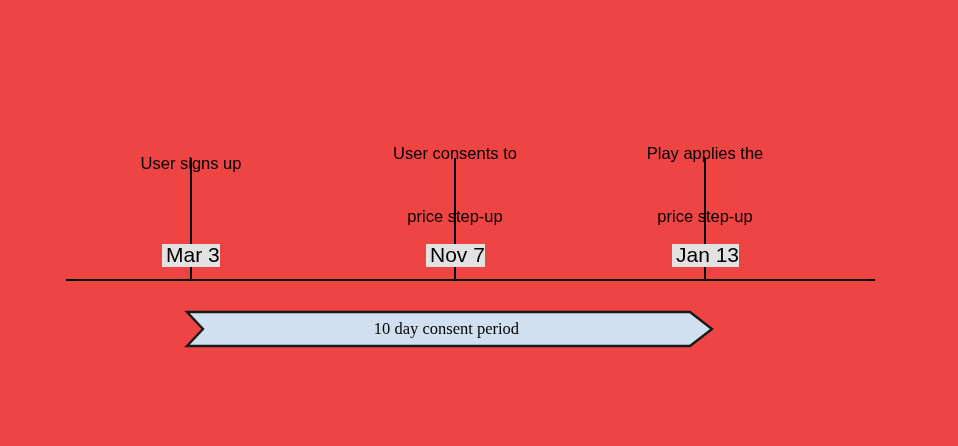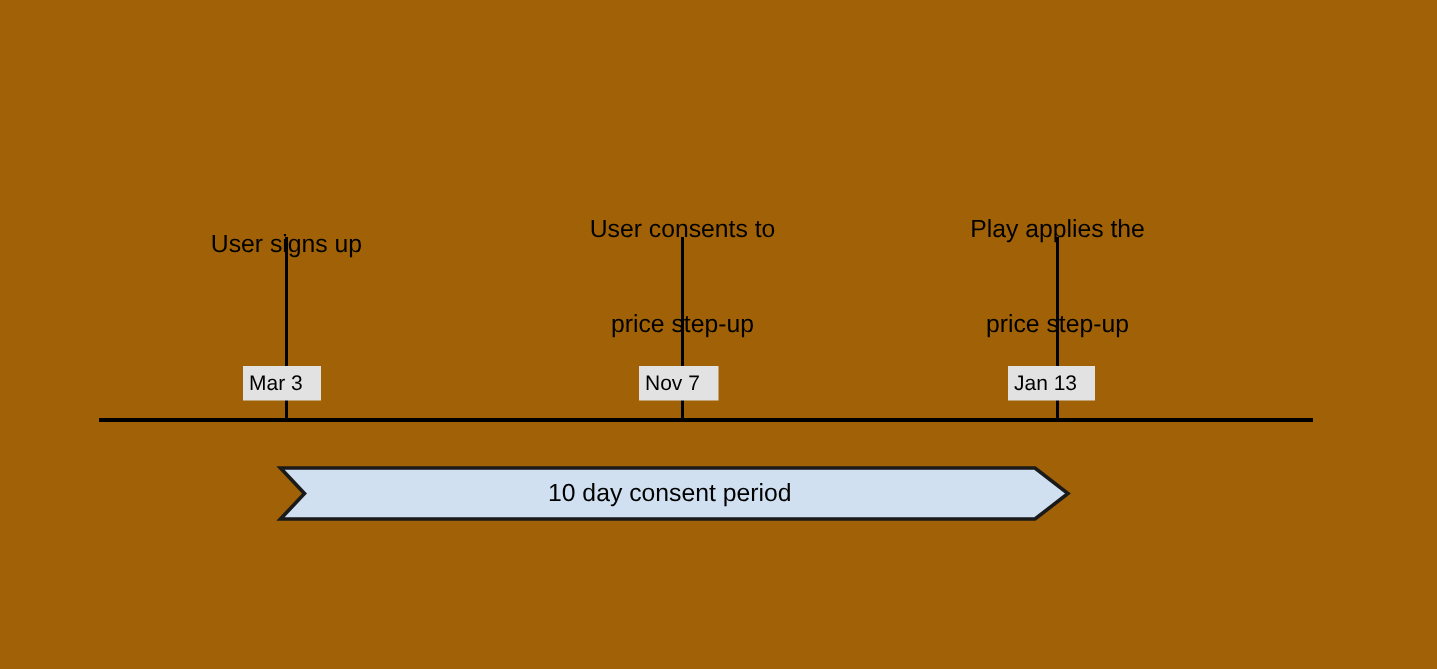--- a/index.html
+++ b/index.html
@@ -11,54 +11,55 @@
     width: 958px;
     height: 446px;
     font-family: "Liberation Sans", sans-serif;
     color: #000000;
     overflow: hidden;
   }
   #timeline-diagram {
     position: relative;
     width: 958px;
     height: 446px;
-    background: #a16207;
+    background: #ef4444;
   }
   #diagram-canvas {
     position: absolute;
     left: 0;
     top: 0;
     width: 958px;
     height: 446px;
   }
   .event-caption {
     position: absolute;
     text-align: center;
     font-size: 16.5px;
     line-height: 21px;
     color: #000000;
     white-space: pre;
     pointer-events: none;
   }
   .date-label {
     position: absolute;
-    font-size: 14px;
+    font-size: 21px;
     line-height: 20px;
     color: #000000;
     background: #e2e2e2;
-    padding: 1px 12px 2px 4px;
+    padding: 1px 0 2px 4px;
     white-space: nowrap;
   }
   .band-label {
     position: absolute;
     font-size: 16.5px;
     line-height: 20px;
     color: #000000;
     text-align: center;
     white-space: nowrap;
+    font-family: Liberation Serif, serif;
   }
 </style>
 </head>
 <body>
 
 <div id="timeline-diagram">
 
   <svg id="diagram-canvas" viewBox="0 0 958 446" xmlns="http://www.w3.org/2000/svg">
 
     <line id="axis-line" x1="66" y1="280" x2="875" y2="280" stroke="#000000" stroke-width="2.4" shape-rendering="crispEdges"></line>

